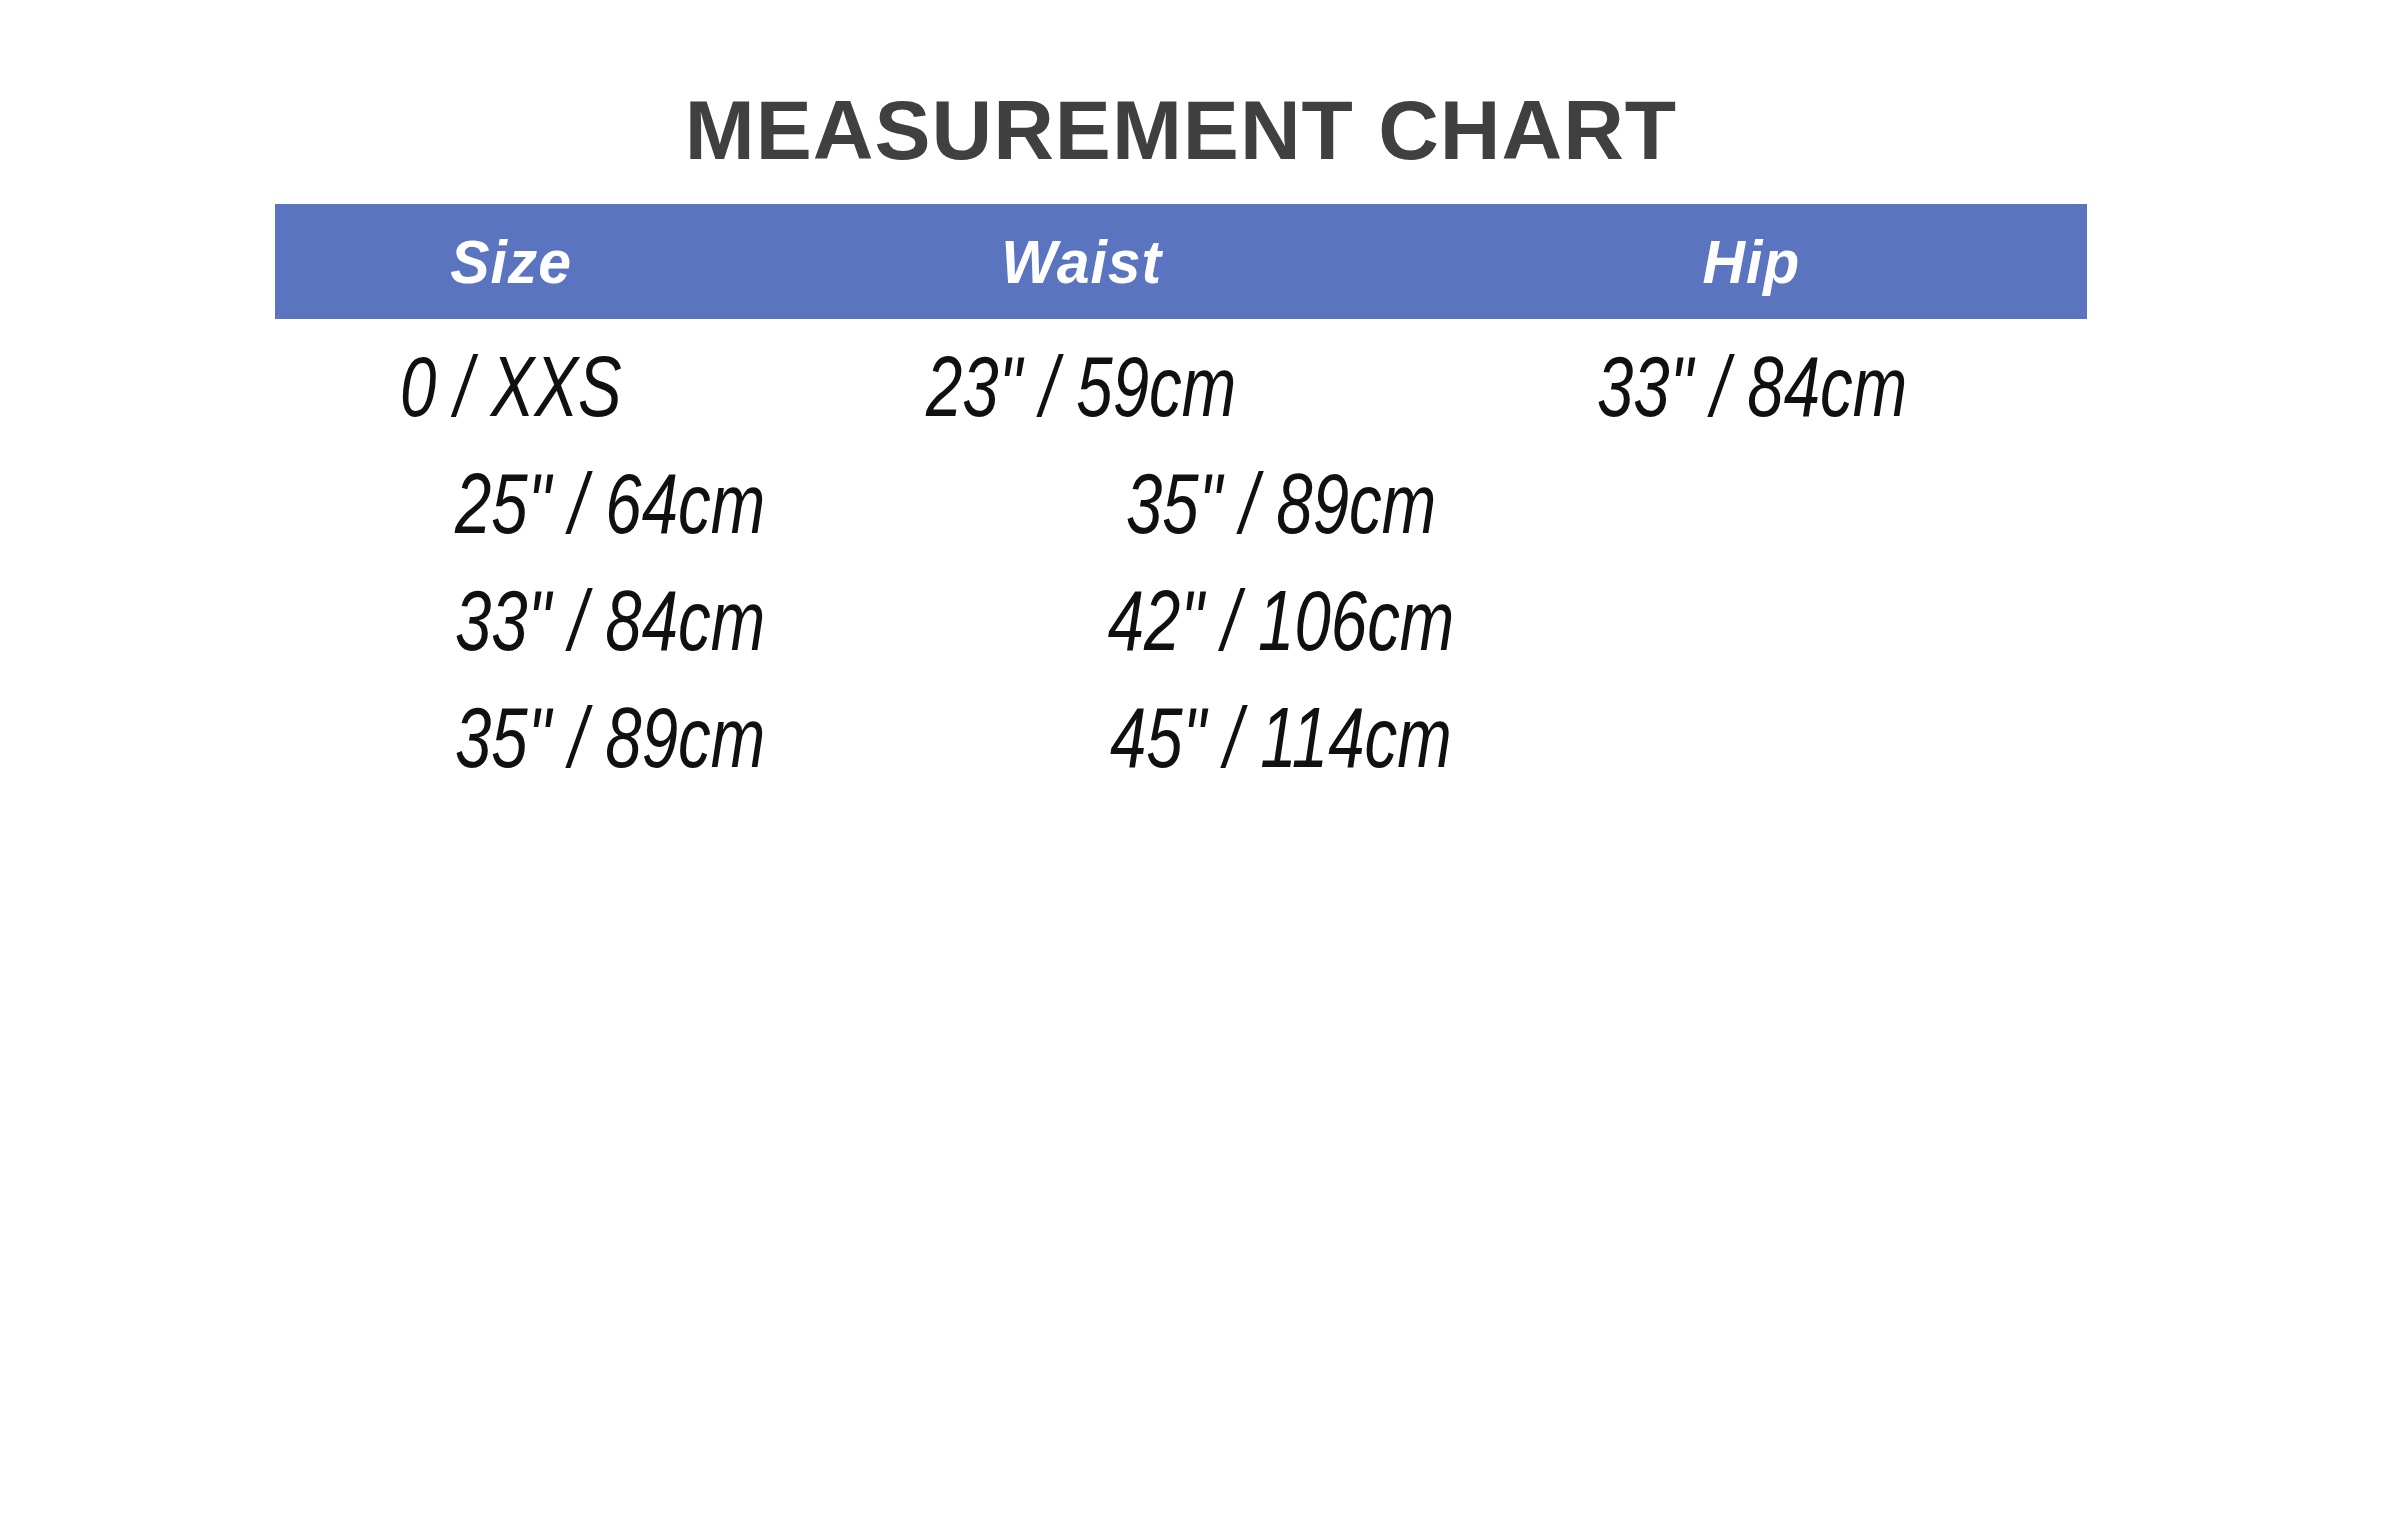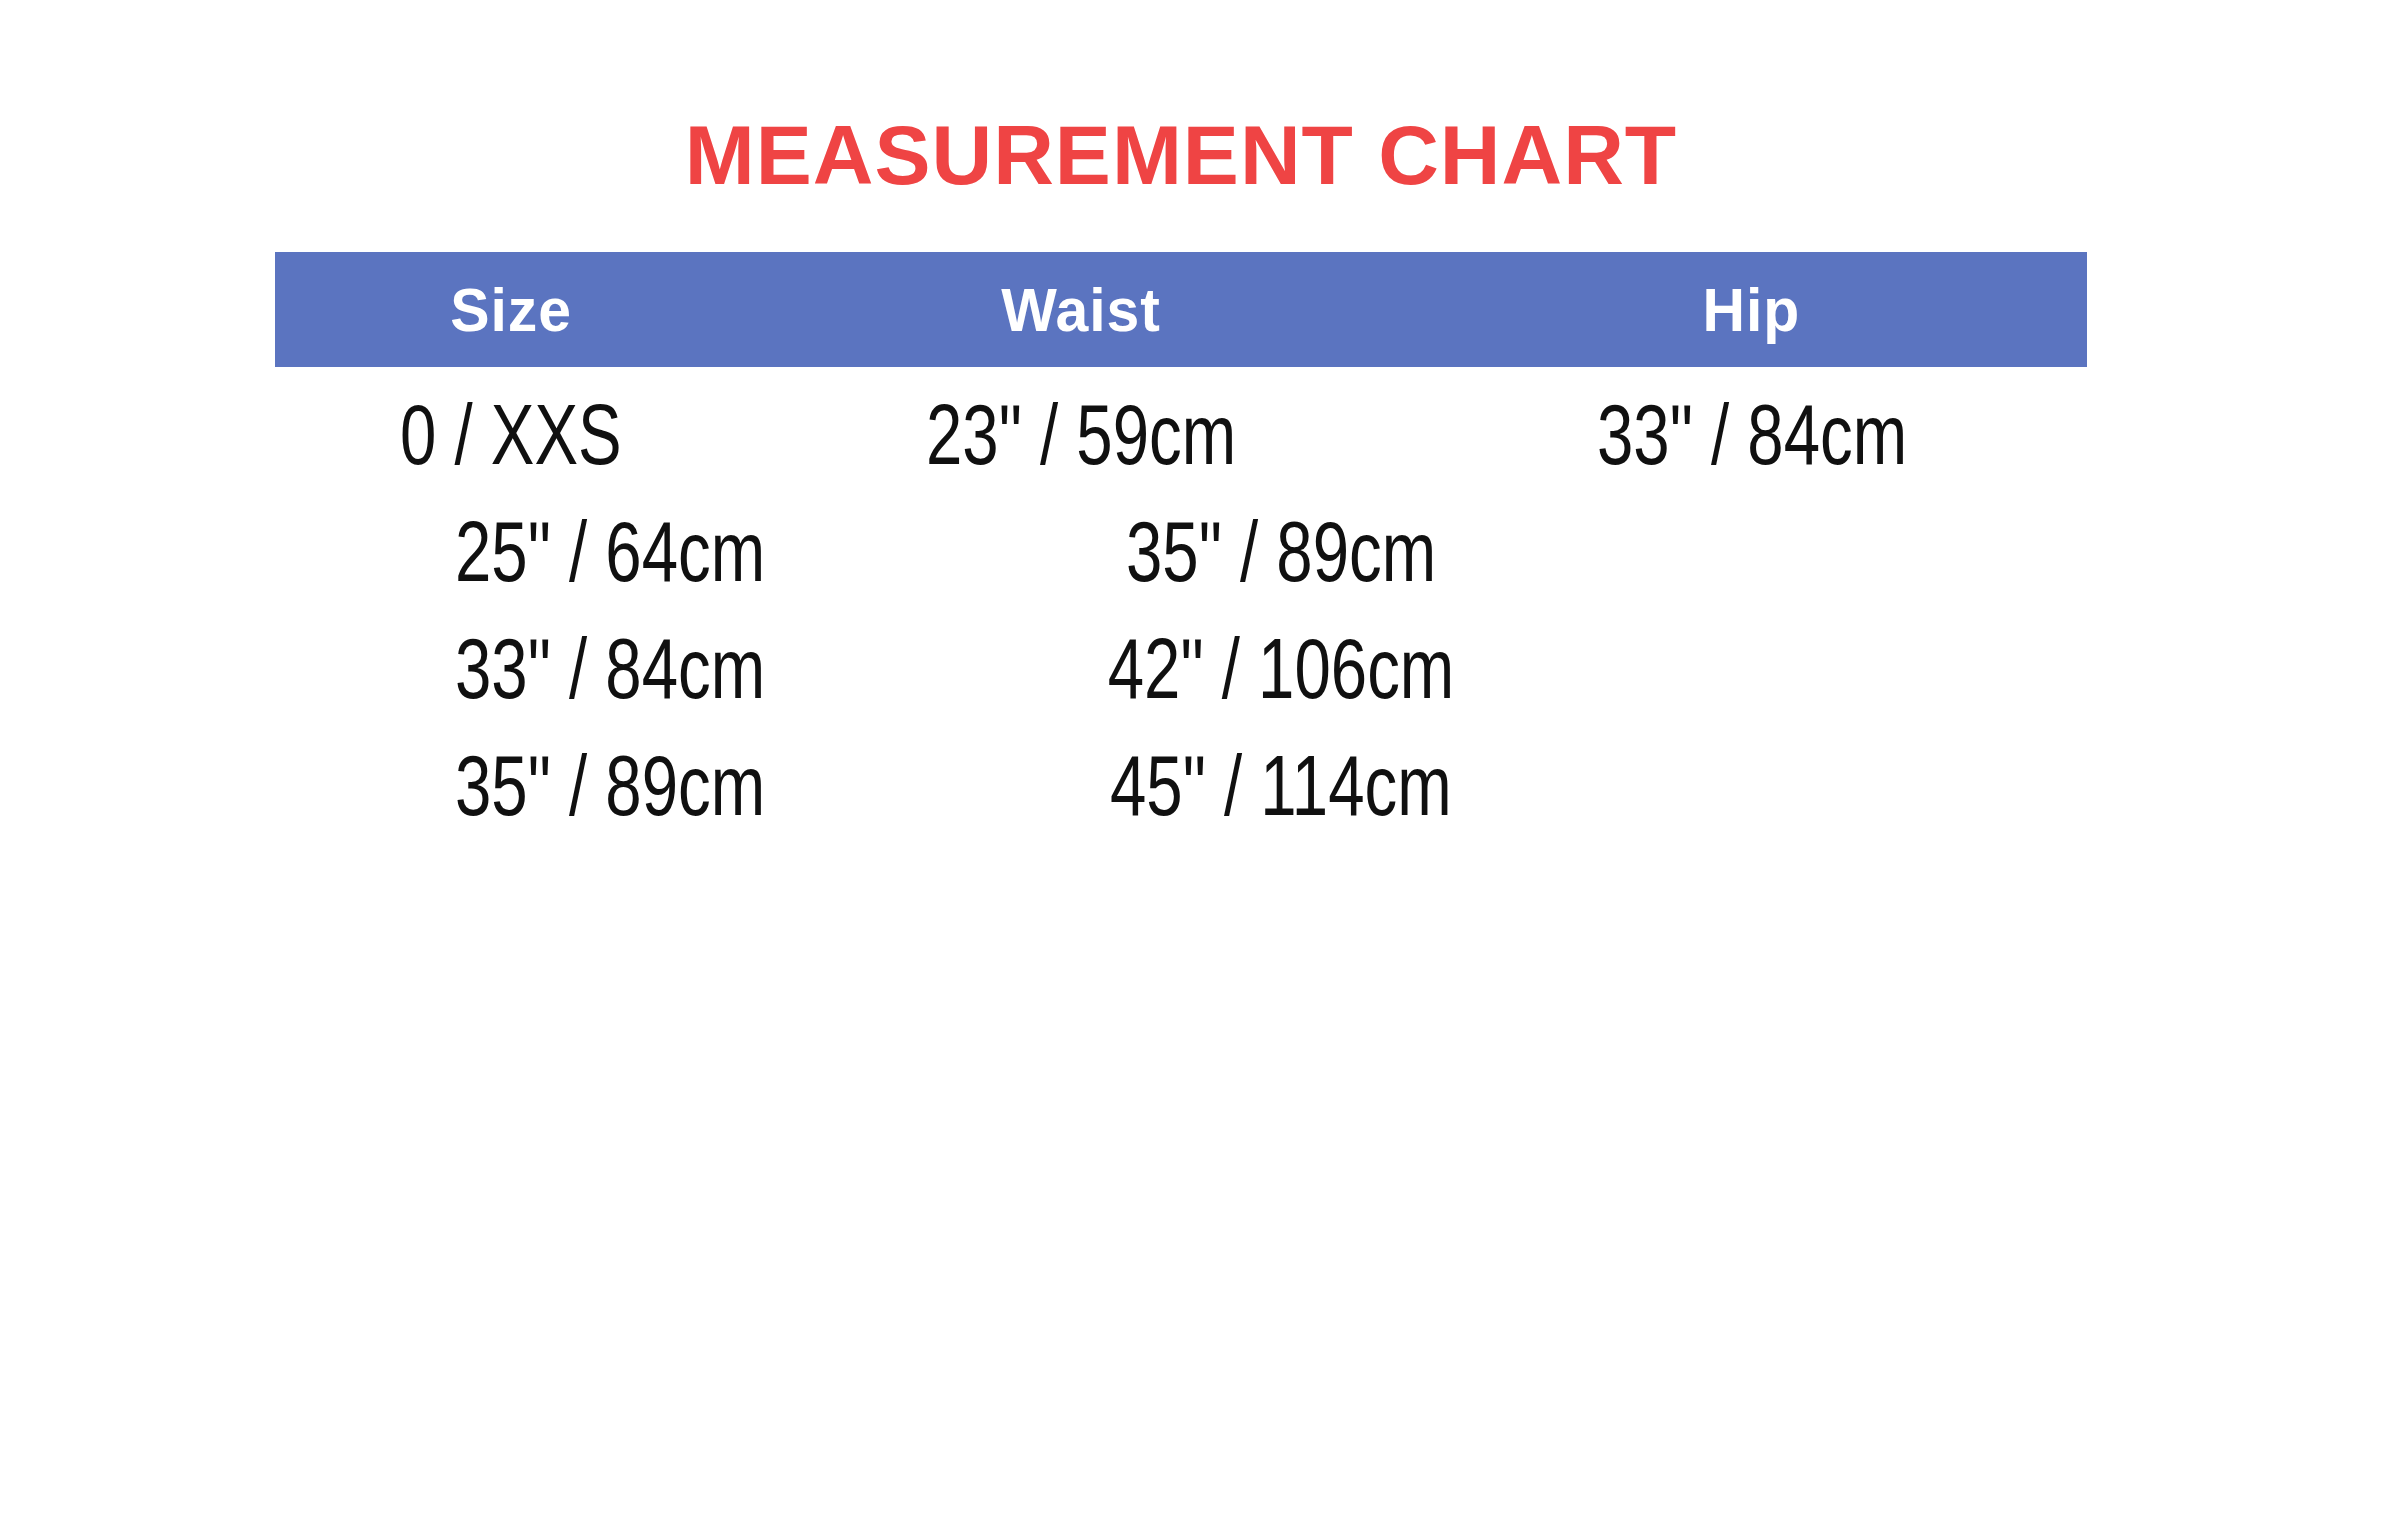--- a/index.html
+++ b/index.html
@@ -10,34 +10,35 @@
   .page {
     position: relative;
     width: 2389px;
     height: 1525px;
     background: #ffffff;
     font-family: "Liberation Sans", sans-serif;
     overflow: hidden;
   }
   .chart-title {
     margin: 0;
-    padding-top: 113px;
+    padding-top: 88px;
     width: 1812px;
     margin-left: 275px;
     text-align: center;
     font-size: 84px;
     line-height: 1;
     font-weight: bold;
-    color: #ef4444;
+    color: #404040;
     letter-spacing: 1px;
   }
   .size-table {
     width: 1812px;
     margin-left: 275px;
-    margin-top: 55px;
+    margin-top: 32px;
+    font-style: italic;
   }
   .trow {
     display: flex;
     align-items: center;
     width: 100%;
   }
   .trow.header {
     height: 115px;
     background: #5b74c0;
   }

